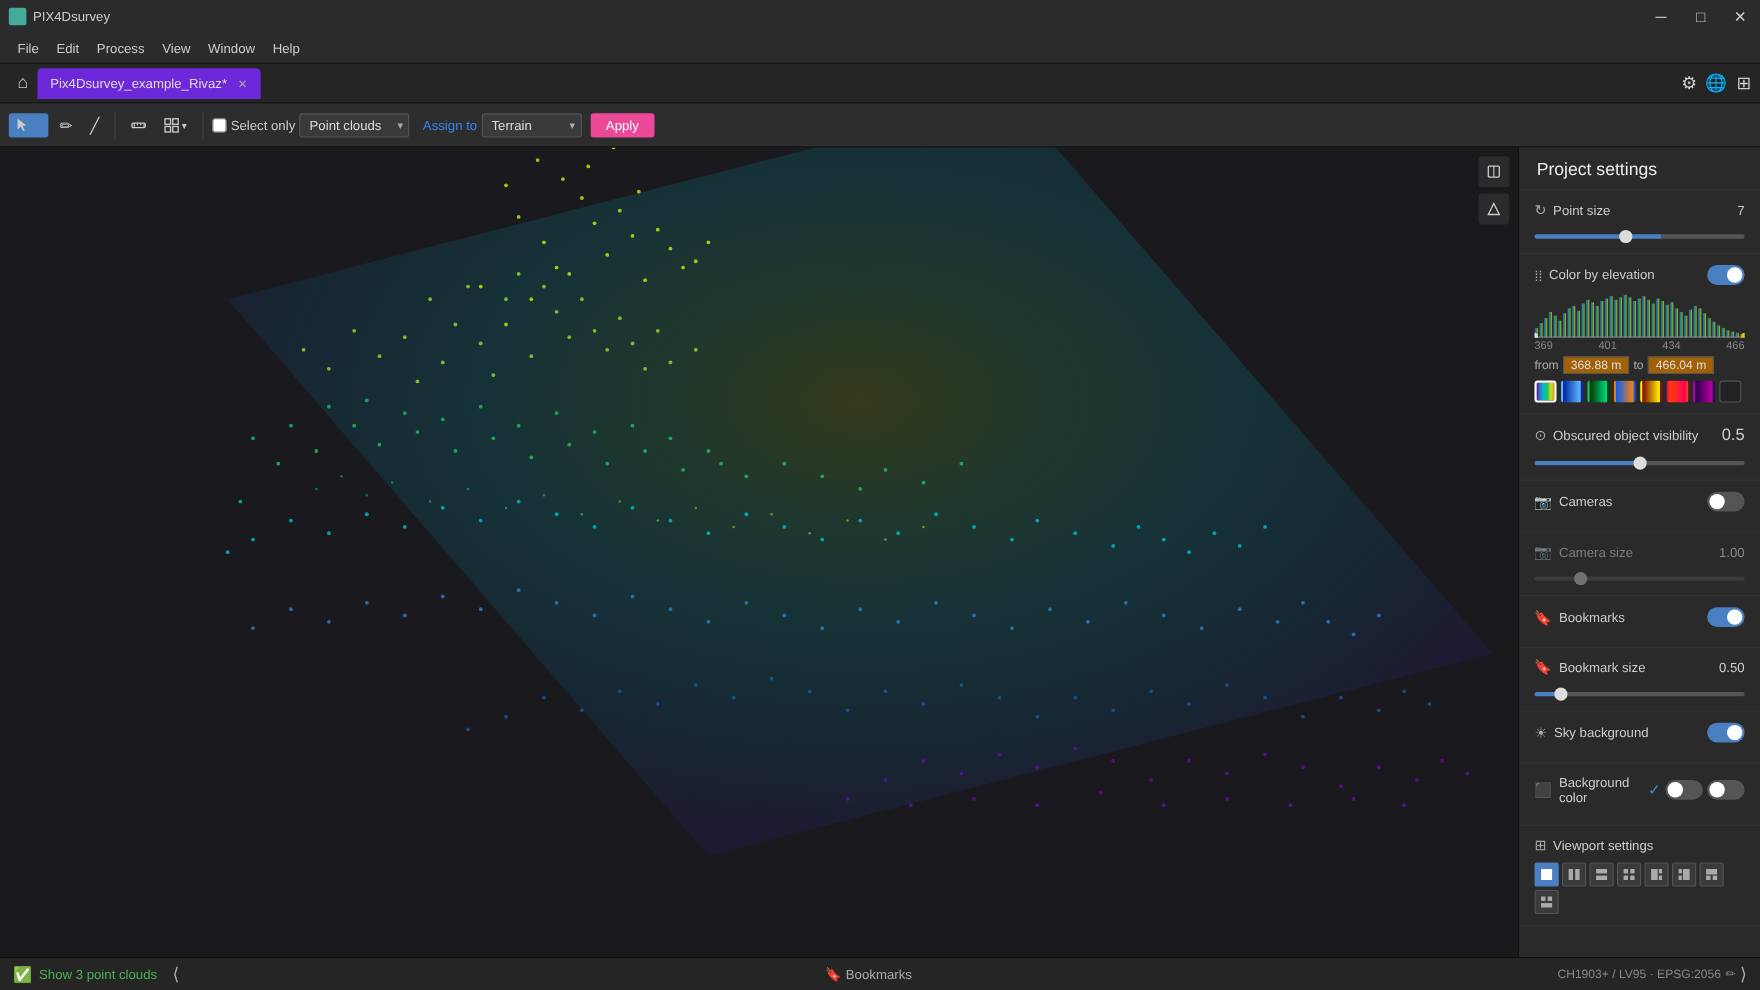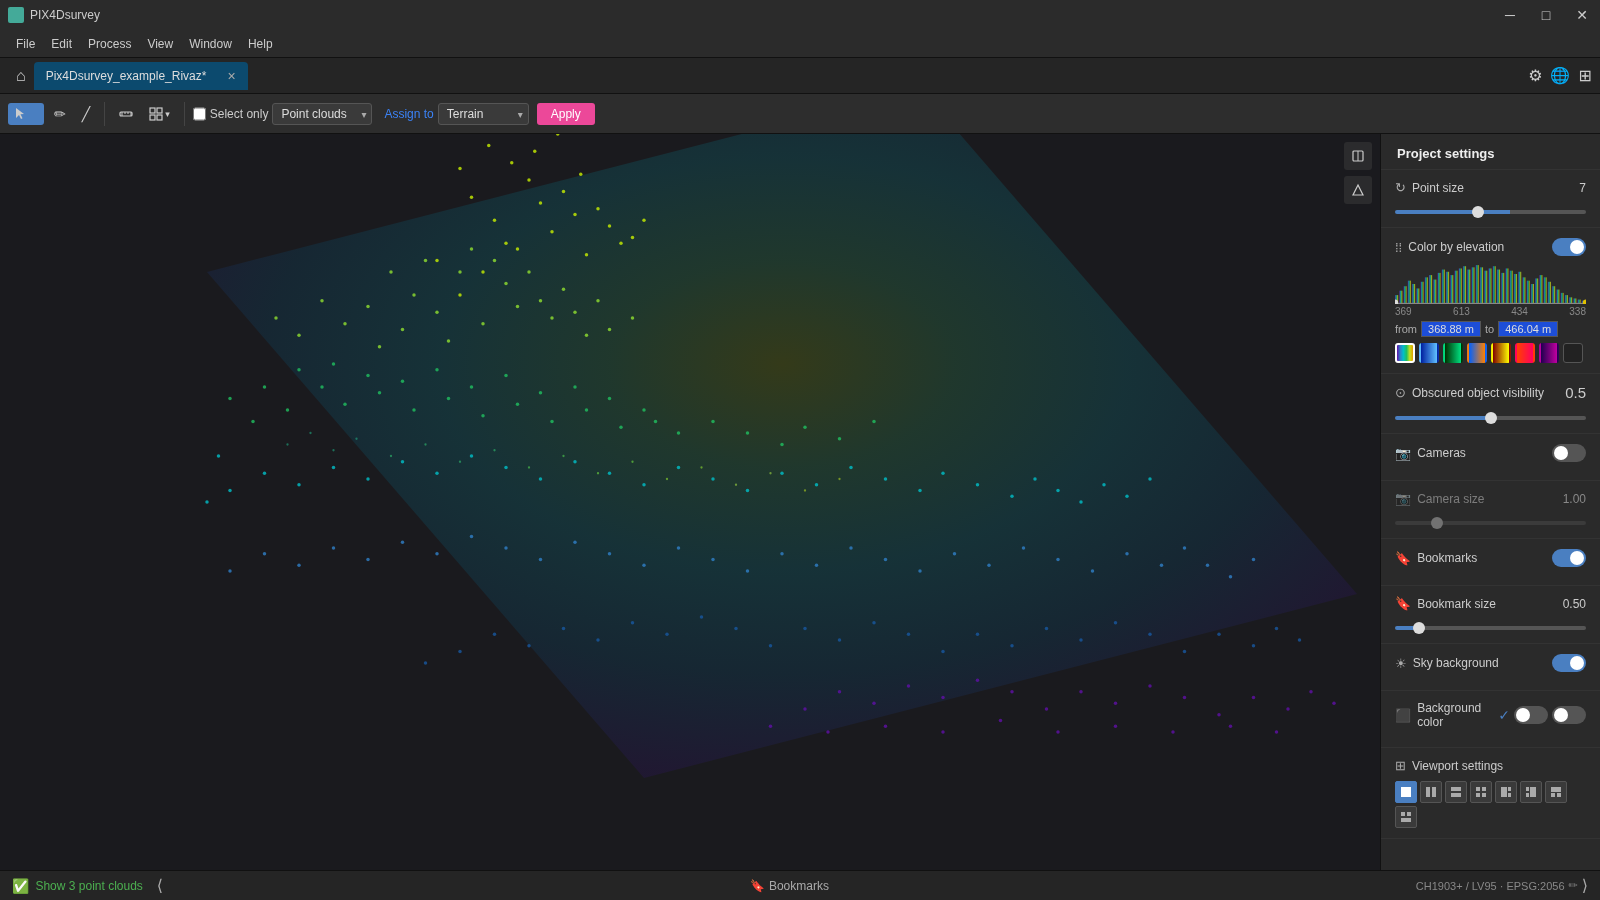--- a/index.html
+++ b/index.html
@@ -12,21 +12,21 @@
     #titlebar-right { display: flex; gap: 16px; }
     #titlebar-right button { background: none; border: none; color: #ccc; font-size: 14px; cursor: pointer; width: 20px; }
 
     
     #menubar { display: flex; align-items: center; background: #2b2b2b; height: 28px; padding: 0 8px; border-bottom: 1px solid #111; }
     #menubar button { background: none; border: none; color: #ccc; font-size: 12px; cursor: pointer; padding: 0 8px; height: 100%; }
 
     
     #tabbar { display: flex; align-items: center; background: #252525; height: 36px; padding: 0 8px; border-bottom: 1px solid #111; }
     #home-btn { background: none; border: none; color: #ccc; font-size: 16px; cursor: pointer; padding: 0 8px; }
-    .tab { display: flex; align-items: center; background: #0c4a6e; border-radius: 4px 4px 0 0; padding: 0 12px; height: 28px; gap: 21px; font-size: 12px; color: #ddd; }
+    .tab { display: flex; align-items: center; background: #6d28d9; border-radius: 4px 4px 0 0; padding: 0 12px; height: 28px; gap: 10px; font-size: 12px; color: #ddd; }
     .tab .close-btn { background: none; border: none; color: #aaa; cursor: pointer; font-size: 14px; line-height: 1; }
     #tabbar-right { margin-left: auto; display: flex; gap: 8px; }
     #tabbar-right button { background: none; border: none; color: #ccc; font-size: 16px; cursor: pointer; }
 
     
     #toolbar { display: flex; align-items: center; background: #2d2d2d; height: 40px; padding: 0 8px; gap: 4px; border-bottom: 1px solid #111; }
     .tool-btn { background: none; border: none; color: #ccc; cursor: pointer; padding: 4px 6px; font-size: 14px; border-radius: 3px; display: flex; align-items: center; gap: 2px; }
     .tool-btn.active { background: #4a7fc1; }
     .tool-separator { width: 1px; height: 24px; background: #444; margin: 0 4px; }
     .select-only { display: flex; gap: 4px; color: #ccc; font-size: 12px; }
@@ -41,21 +41,21 @@
     #main { display: flex; height: calc(900px - 30px - 28px - 36px - 40px - 30px); }
 
     
     #viewport { flex: 1; background: #1a1a1e; position: relative; overflow: hidden; }
 
     
     .pointcloud-viz { position: absolute; top: 0; left: 0; width: 100%; height: 100%; }
 
     
     #right-panel { width: 220px; background: #2a2a2a; border-left: 1px solid #111; overflow-y: auto; padding: 0; }
-    .panel-title { font-size: 13px; color: #eee; padding: 12px 16px 8px; border-bottom: 1px solid #333; font-weight: 700; }
+    .panel-title { font-size: 16px; color: #eee; padding: 12px 16px 8px; border-bottom: 1px solid #333; font-weight: 400; }
 
     .panel-section { padding: 10px 14px; border-bottom: 1px solid #333; }
     .section-header { display: flex; align-items: center; justify-content: space-between; margin-bottom: 8px; }
     .section-label { display: flex; align-items: center; gap: 6px; font-size: 12px; color: #ccc; }
     .section-icon { font-size: 13px; color: #aaa; }
 
     
     .toggle { position: relative; width: 34px; height: 18px; }
     .toggle input { opacity: 0; width: 0; height: 0; }
     .toggle-slider { position: absolute; cursor: pointer; top: 0; left: 0; right: 0; bottom: 0; background: #555; border-radius: 18px; transition: .2s; }
@@ -73,21 +73,21 @@
     .color-palettes { display: flex; gap: 4px; flex-wrap: wrap; margin-top: 6px; }
     .color-swatch { width: 20px; height: 20px; border-radius: 3px; cursor: pointer; border: 2px solid transparent; }
     .color-swatch.selected { border-color: #fff; }
 
     
     .elevation-hist { position: relative; width: 100%; height: 40px; margin: 6px 0 2px; }
     .elevation-hist svg { width: 100%; height: 100%; }
 
     
     .elev-range { display: flex; align-items: center; gap: 4px; font-size: 11px; color: #aaa; margin-bottom: 4px; }
-    .elev-input { background: #1d4ed8; border: 1px solid #555; color: #ddd; width: 60px; padding: 1px 4px; font-size: 11px; text-align: center; }
+    .elev-input { background: #a16207; border: 1px solid #555; color: #ddd; width: 60px; padding: 1px 4px; font-size: 11px; text-align: center; }
 
     
     .layout-icons { display: flex; gap: 3px; flex-wrap: wrap; margin-top: 6px; }
     .layout-icon { width: 22px; height: 22px; background: #3a3a3a; border: 1px solid #555; border-radius: 2px; cursor: pointer; display: flex; align-items: center; justify-content: center; font-size: 8px; color: #aaa; }
     .layout-icon.active { background: #4a7fc1; border-color: #4a7fc1; color: #fff; }
 
     
     #statusbar { display: flex; align-items: center; justify-content: space-between; background: #252525; height: 30px; padding: 0 12px; border-top: 1px solid #111; }
     .status-left { display: flex; align-items: center; gap: 6px; color: #4caf50; font-size: 12px; }
     .status-right { font-size: 11px; color: #888; display: flex; align-items: center; gap: 4px; justify-content: center; }
@@ -565,23 +565,23 @@
           <rect x="176" y="33" width="4" height="3" fill="url(#histGrad)" opacity="0.7"></rect>
 
           <rect x="0" y="35" width="180" height="1" fill="#888"></rect>
           <circle cx="0" cy="35" r="3" fill="#ddd"></circle>
           <circle cx="180" cy="35" r="3" fill="#e0c000"></circle>
         </svg>
       </div>
 
       <div style="display:flex; justify-content:space-between; font-size:10px; color:#888; margin-bottom:4px;">
         <span>369</span>
-          <span>613</span>
+          <span>401</span>
           <span>434</span>
-          <span>338</span>
+          <span>466</span>
       </div>
 
       <div class="elev-range">
         <span>from</span>
         <input class="elev-input" type="text" value="368.88 m" style="">
         <span>to</span>
         <input class="elev-input" type="text" value="466.04 m" style="">
       </div>
 
       <div class="color-palettes">

